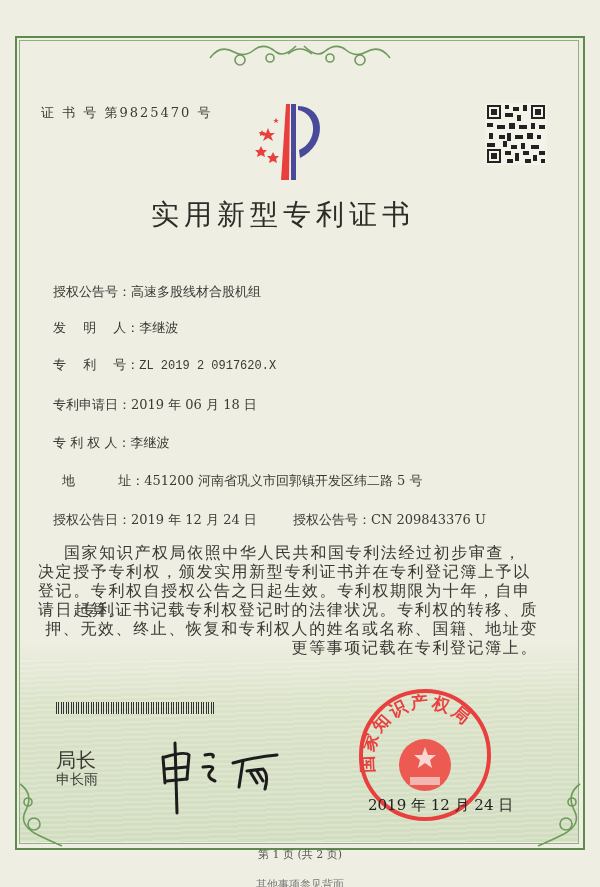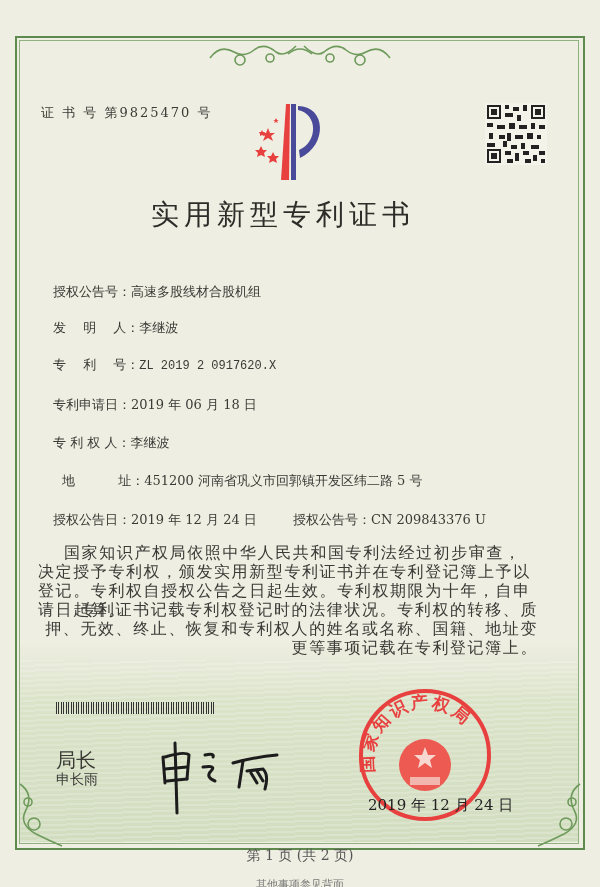--- a/index.html
+++ b/index.html
@@ -49,21 +49,21 @@
   }
   .barcode {
     position:absolute; left:56px; top:702px; width:160px; height:12px;
     background: repeating-linear-gradient(90deg, #333 0 1px, transparent 1px 2px, #333 2px 3px, transparent 3px 5px);
   }
   .director-title { position:absolute; left:56px; top:747px; font-size:20px; font-family:"DejaVu Sans","Liberation Sans",sans-serif; }
   .director-name { position:absolute; left:56px; top:771px; font-size:14px; font-family:Liberation Serif, serif; }
   .signature { position:absolute; left:155px; top:735px; width:150px; height:80px; }
   .seal { position:absolute; left:355px; top:685px; width:140px; height:140px; }
   .seal-date { position:absolute; left:368px; top:796px; font-size:15px; color:#222; }
-  .page-num { position:absolute; left:0; width:600px; top:847px; text-align:center; font-size:14px; color:#555; }
+  .page-num { position:absolute; left:0; width:600px; top:847px; text-align:center; font-size:11px; color:#555; }
   .footer-note { position:absolute; left:0; width:600px; top:877px; text-align:center; font-size:11px; color:#777; }
 </style>
 </head>
 <body>
 
 <div class="green-band"></div>
 <div class="wave"></div>
 
 <div class="frame-outer"></div>
 <div class="frame-inner"></div>

